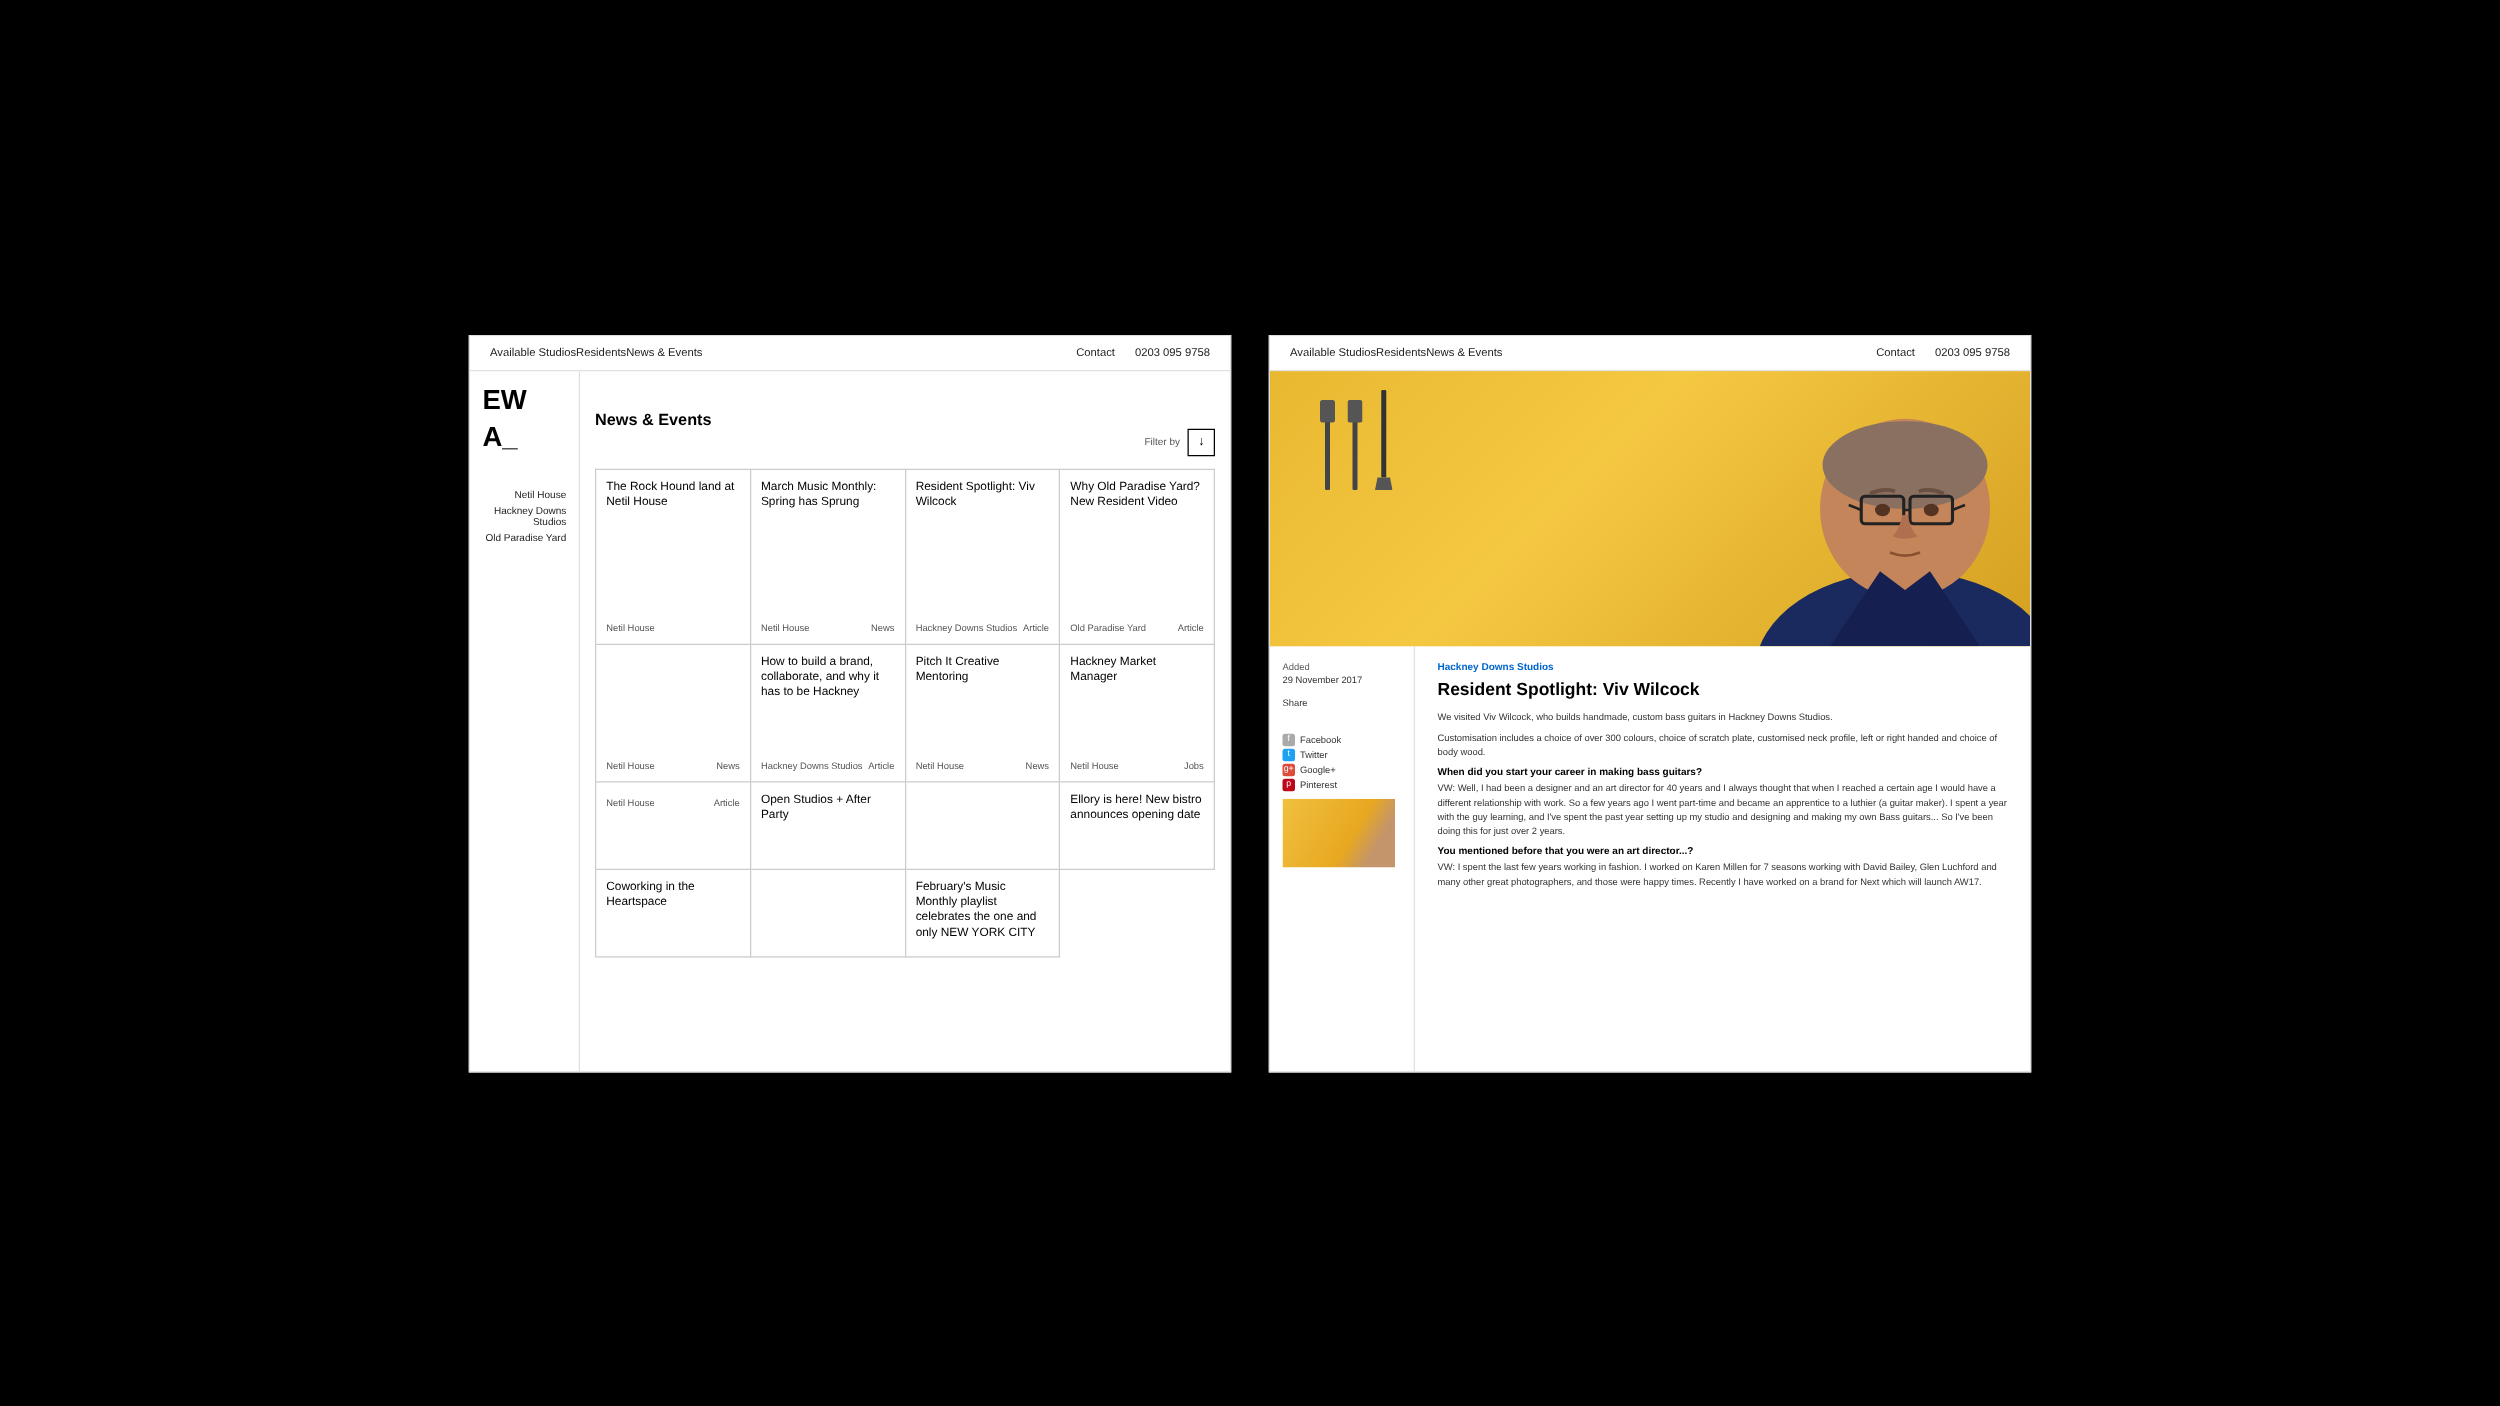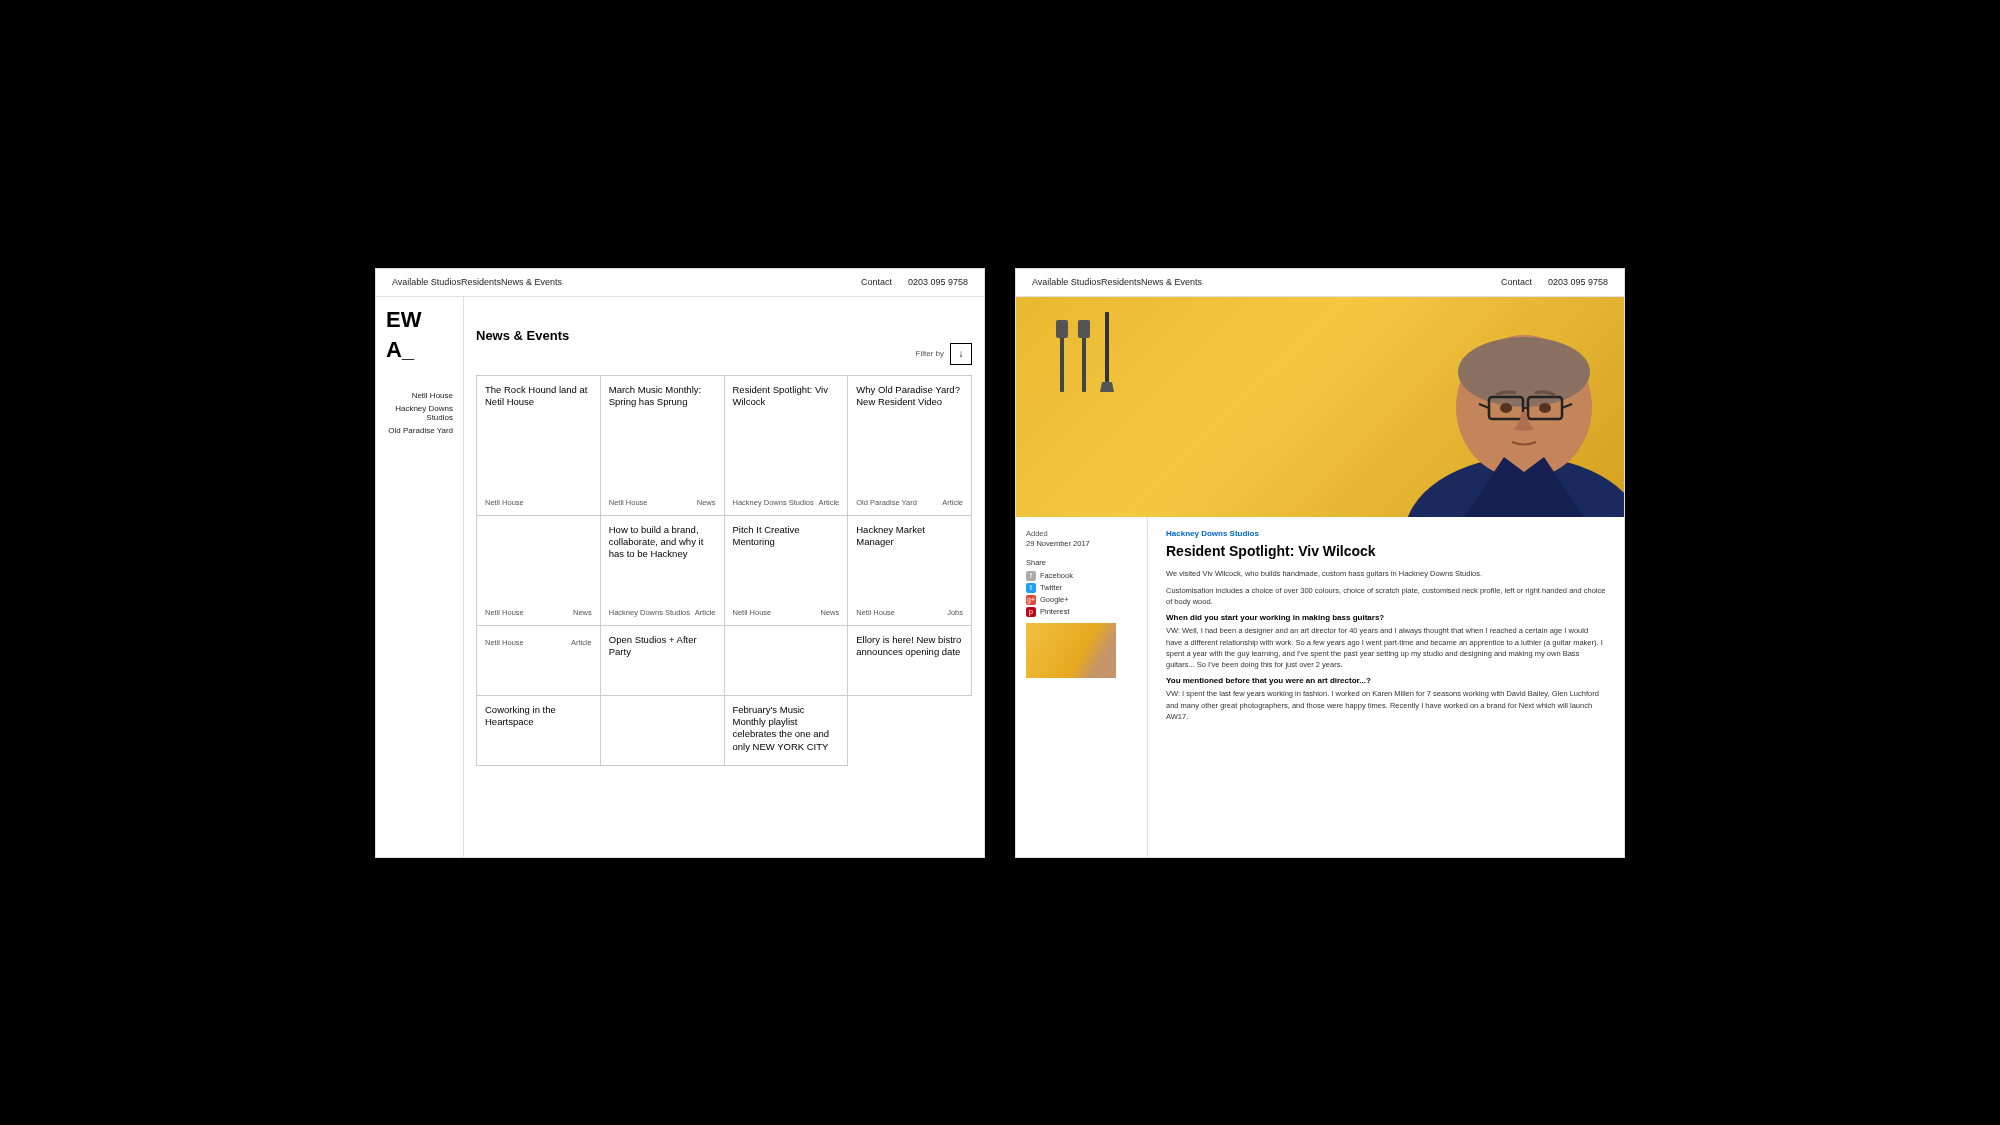--- a/index.html
+++ b/index.html
@@ -256,21 +256,21 @@
       margin-top: 1px;
     }
 
     .share-section {
       margin-top: 4px;
     }
 
     .share-label {
       font-size: 7.5px;
       color: #333;
-      margin-bottom: 4px;
+      margin-bottom: 20px;
     }
 
     .share-items {
       display: flex;
       flex-direction: column;
       gap: 2px;
     }
 
     .share-item {
       display: flex;
@@ -328,21 +328,21 @@
       margin-bottom: 3px;
     }
 
     .lower-content {
       display: flex;
       flex: 1;
       overflow: hidden;
     }
 
     .left-sidebar-article {
-      width: 132px;
+      width: 116px;
       flex-shrink: 0;
       padding: 12px 10px;
       border-right: 1px solid #e0e0e0;
     }
 
     .thumbnail-preview {
       width: 90px;
       height: 55px;
       background: linear-gradient(135deg, #d4956a 30%, #f5c842 100%);
       margin-top: 6px;
@@ -578,20 +578,20 @@
         <div class="thumbnail-preview">
           <div class="thumb-yellow"></div>
         </div>
       </div>
 
       <div class="article-right">
         <div class="article-source">Hackney Downs Studios</div>
         <div class="article-title">Resident Spotlight: Viv Wilcock</div>
         <p class="article-text">We visited Viv Wilcock, who builds handmade, custom bass guitars in Hackney Downs Studios.</p>
         <p class="article-text">Customisation includes a choice of over 300 colours, choice of scratch plate, customised neck profile, left or right handed and choice of body wood.</p>
-        <p class="article-subheading">When did you start your working in making bass guitars?</p>
+        <p class="article-subheading">When did you start your career in making bass guitars?</p>
         <p class="article-text">VW: Well, I had been a designer and an art director for 40 years and I always thought that when I reached a certain age I would have a different relationship with work. So a few years ago I went part-time and became an apprentice to a luthier (a guitar maker). I spent a year with the guy learning, and I've spent the past year setting up my studio and designing and making my own Bass guitars... So I've been doing this for just over 2 years.</p>
         <p class="article-subheading">You mentioned before that you were an art director...?</p>
         <p class="article-text">VW: I spent the last few years working in fashion. I worked on Karen Millen for 7 seasons working with David Bailey, Glen Luchford and many other great photographers, and those were happy times. Recently I have worked on a brand for Next which will launch AW17.</p>
       </div>
     </div>
   </div>
 </div>
 
 </body></html>

